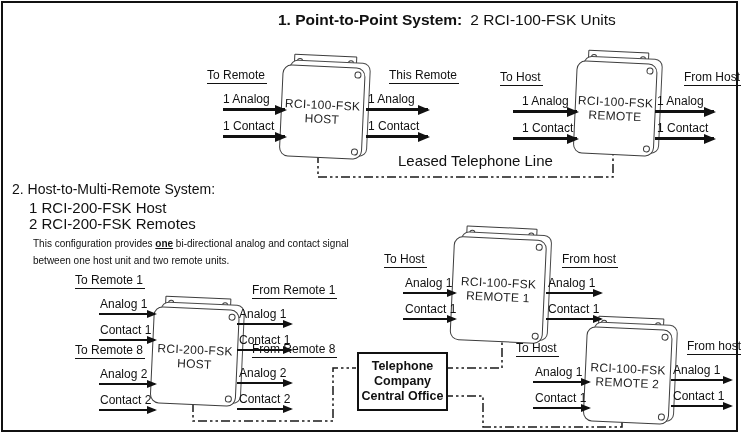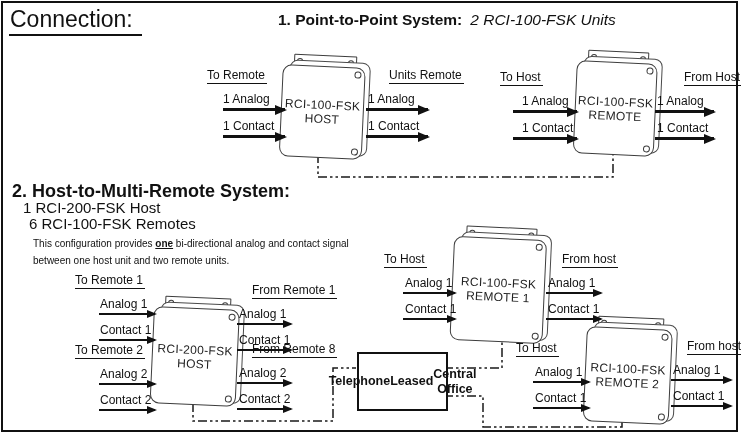--- a/index.html
+++ b/index.html
@@ -11,23 +11,23 @@
     position:absolute; left:1px; top:1px; width:733px; height:427px;
     border:2.5px solid #111; pointer-events:none;
   }
   
   .page-title {
     position:absolute; left:9px; top:6px; font-size:23px; line-height:26px;
     border-bottom:2px solid #111; padding:0 9px 2px 1px; width:max-content;
   }
   .s1-head { position:absolute; left:278px; top:11px; font-size:15.5px; }
   .s1-head .b { font-weight:bold;margin-top:32px; }
-  .s1-head .n { margin-left:8px;font-style:italic; }
-  .s2-head { position:absolute; left:12px; top:181px; font-size:18px; font-weight:bold; }
-  .s2-sub1 { position:absolute; left:23px; top:199px; font-size:15px; }
+  .s1-head .n { margin-left:8px; }
+  .s2-head { position:absolute; left:12px; top:181px; font-size:14px; font-weight:normal; }
+  .s2-sub1 { position:absolute; left:29px; top:199px; font-size:15px; }
   .s2-sub2 { position:absolute; left:29px; top:215px; font-size:15px; }
   .s2-desc { position:absolute; left:33px; top:236px; width:345px; font-size:10px; line-height:16.5px; }
   .s2-desc .emu { font-weight:bold; text-decoration:underline; }
   .leased { position:absolute; left:398px; top:152px; font-size:15px; }
   
   .tel-lines { position:absolute; left:0; top:0; }
   
   .device { position:absolute; transform:rotate(2.6deg); transform-origin:50% 50%; }
   .dev-bracket {
     position:absolute; left:13%; top:0; width:74%; height:12px;
@@ -63,51 +63,51 @@
   .left-grp .arw { margin-left:auto; }
   .arw::after {
     content:""; position:absolute; right:-2px; top:-3px; width:0; height:0;
     border-left:10px solid #111; border-top:4px solid transparent; border-bottom:4px solid transparent;
   }
   .arw.thick { height:3px; }
   .arw.thick::after { top:-3.5px; border-left-width:12px; border-top-width:5px; border-bottom-width:5px; }
   
   .central-office {
     position:absolute; left:357px; top:352px; width:87px; height:55px;
-    border:2px solid #111; background:#fff; display:flex; flex-direction:row;
+    border:2px solid #111; background:#fff; display:flex; flex-direction:column;
     align-items:center; justify-content:center; font-size:12.5px; font-weight:bold;
     line-height:15px; text-align:center; z-index:4;
   }
 </style>
 </head>
 <body>
 
 <div id="page">
 
   <svg class="tel-lines" width="741" height="436" viewBox="0 0 741 436">
     <g fill="none" stroke="#1a1a1a" stroke-width="1.5" stroke-dasharray="9 3 2.5 3 2.5 3">
       <path d="M318 154 V177 H613 V150"></path>
       <path d="M193 403 V421 H333 V368 H356"></path>
       <path d="M444 368 H502 V339"></path>
       <path d="M444 396 H483 V427 H622 V416"></path>
     </g>
   </svg>
 
   <div class="frame"></div>
 
-  <div class="page-title">Connection:</div>
   <div class="s1-head">
     <span class="b">1. Point-to-Point System:</span><span class="n">2 RCI-100-FSK Units</span>
   </div>
   <div class="s2-head">2. Host-to-Multi-Remote System:</div>
   <div class="s2-sub1">1 RCI-200-FSK Host</div>
-  <div class="s2-sub2">6 RCI-100-FSK Remotes</div>
+  <div class="s2-sub2">2 RCI-200-FSK Remotes</div>
   <div class="s2-desc">
     <span>This configuration provides </span><span class="emu">one</span><span> bi-directional analog and contact signal between one host unit and two remote units.</span>
   </div>
+  <div class="leased">Leased Telephone Line</div>
 
   <div class="device" style="left:281px;top:55px;width:83px;height:103px">
     <div class="dev-bracket">
       <span class="screw s-l"></span>
       <span class="screw s-r"></span>
     </div>
     <div class="dev-back"></div>
     <div class="dev-body">
       <span class="screw b-tr"></span>
       <span class="screw b-br"></span>
@@ -136,21 +136,21 @@
 
   <div class="grp left-grp" style="left:207px;top:69px;width:78px;--aw:62px;--pl:16px">
     <div class="hd">To Remote</div>
     <div class="lbl">1 Analog</div>
     <div class="arw thick"></div>
     <div class="lbl l2">1 Contact</div>
     <div class="arw thick"></div>
   </div>
 
   <div class="grp right-grp" style="left:366px;top:69px;width:80px;--aw:62px;--hml:23px">
-    <div class="hd">Units Remote</div>
+    <div class="hd">This Remote</div>
     <div class="lbl">1 Analog</div>
     <div class="arw thick"></div>
     <div class="lbl l2">1 Contact</div>
     <div class="arw thick"></div>
   </div>
 
   <div class="grp left-grp" style="left:500px;top:71px;width:77px;--aw:64px;--pl:22px">
     <div class="hd">To Host</div>
     <div class="lbl">1 Analog</div>
     <div class="arw thick"></div>
@@ -216,21 +216,21 @@
 
   <div class="grp left-grp" style="left:75px;top:274px;width:80px;--aw:56px;--pl:25px">
     <div class="hd">To Remote 1</div>
     <div class="lbl">Analog 1</div>
     <div class="arw"></div>
     <div class="lbl l2">Contact 1</div>
     <div class="arw"></div>
   </div>
 
   <div class="grp left-grp" style="left:75px;top:344px;width:80px;--aw:56px;--pl:25px">
-    <div class="hd">To Remote 2</div>
+    <div class="hd">To Remote 8</div>
     <div class="lbl">Analog 2</div>
     <div class="arw"></div>
     <div class="lbl l2">Contact 2</div>
     <div class="arw"></div>
   </div>
 
   <div class="grp right-grp" style="left:237px;top:284px;width:85px;--aw:54px;--hml:15px">
     <div class="hd">From Remote 1</div>
     <div class="lbl">Analog 1</div>
     <div class="arw"></div>
@@ -273,17 +273,17 @@
   <div class="grp right-grp" style="left:671px;top:340px;width:63px;--aw:60px;--hml:16px">
     <div class="hd">From host</div>
     <div class="lbl">Analog 1</div>
     <div class="arw"></div>
     <div class="lbl l2">Contact 1</div>
     <div class="arw"></div>
   </div>
 
   <div class="central-office">
     <div>Telephone</div>
-    <div>Leased</div>
+    <div>Company</div>
     <div>Central Office</div>
   </div>
 
 </div>
 
 </body></html>

